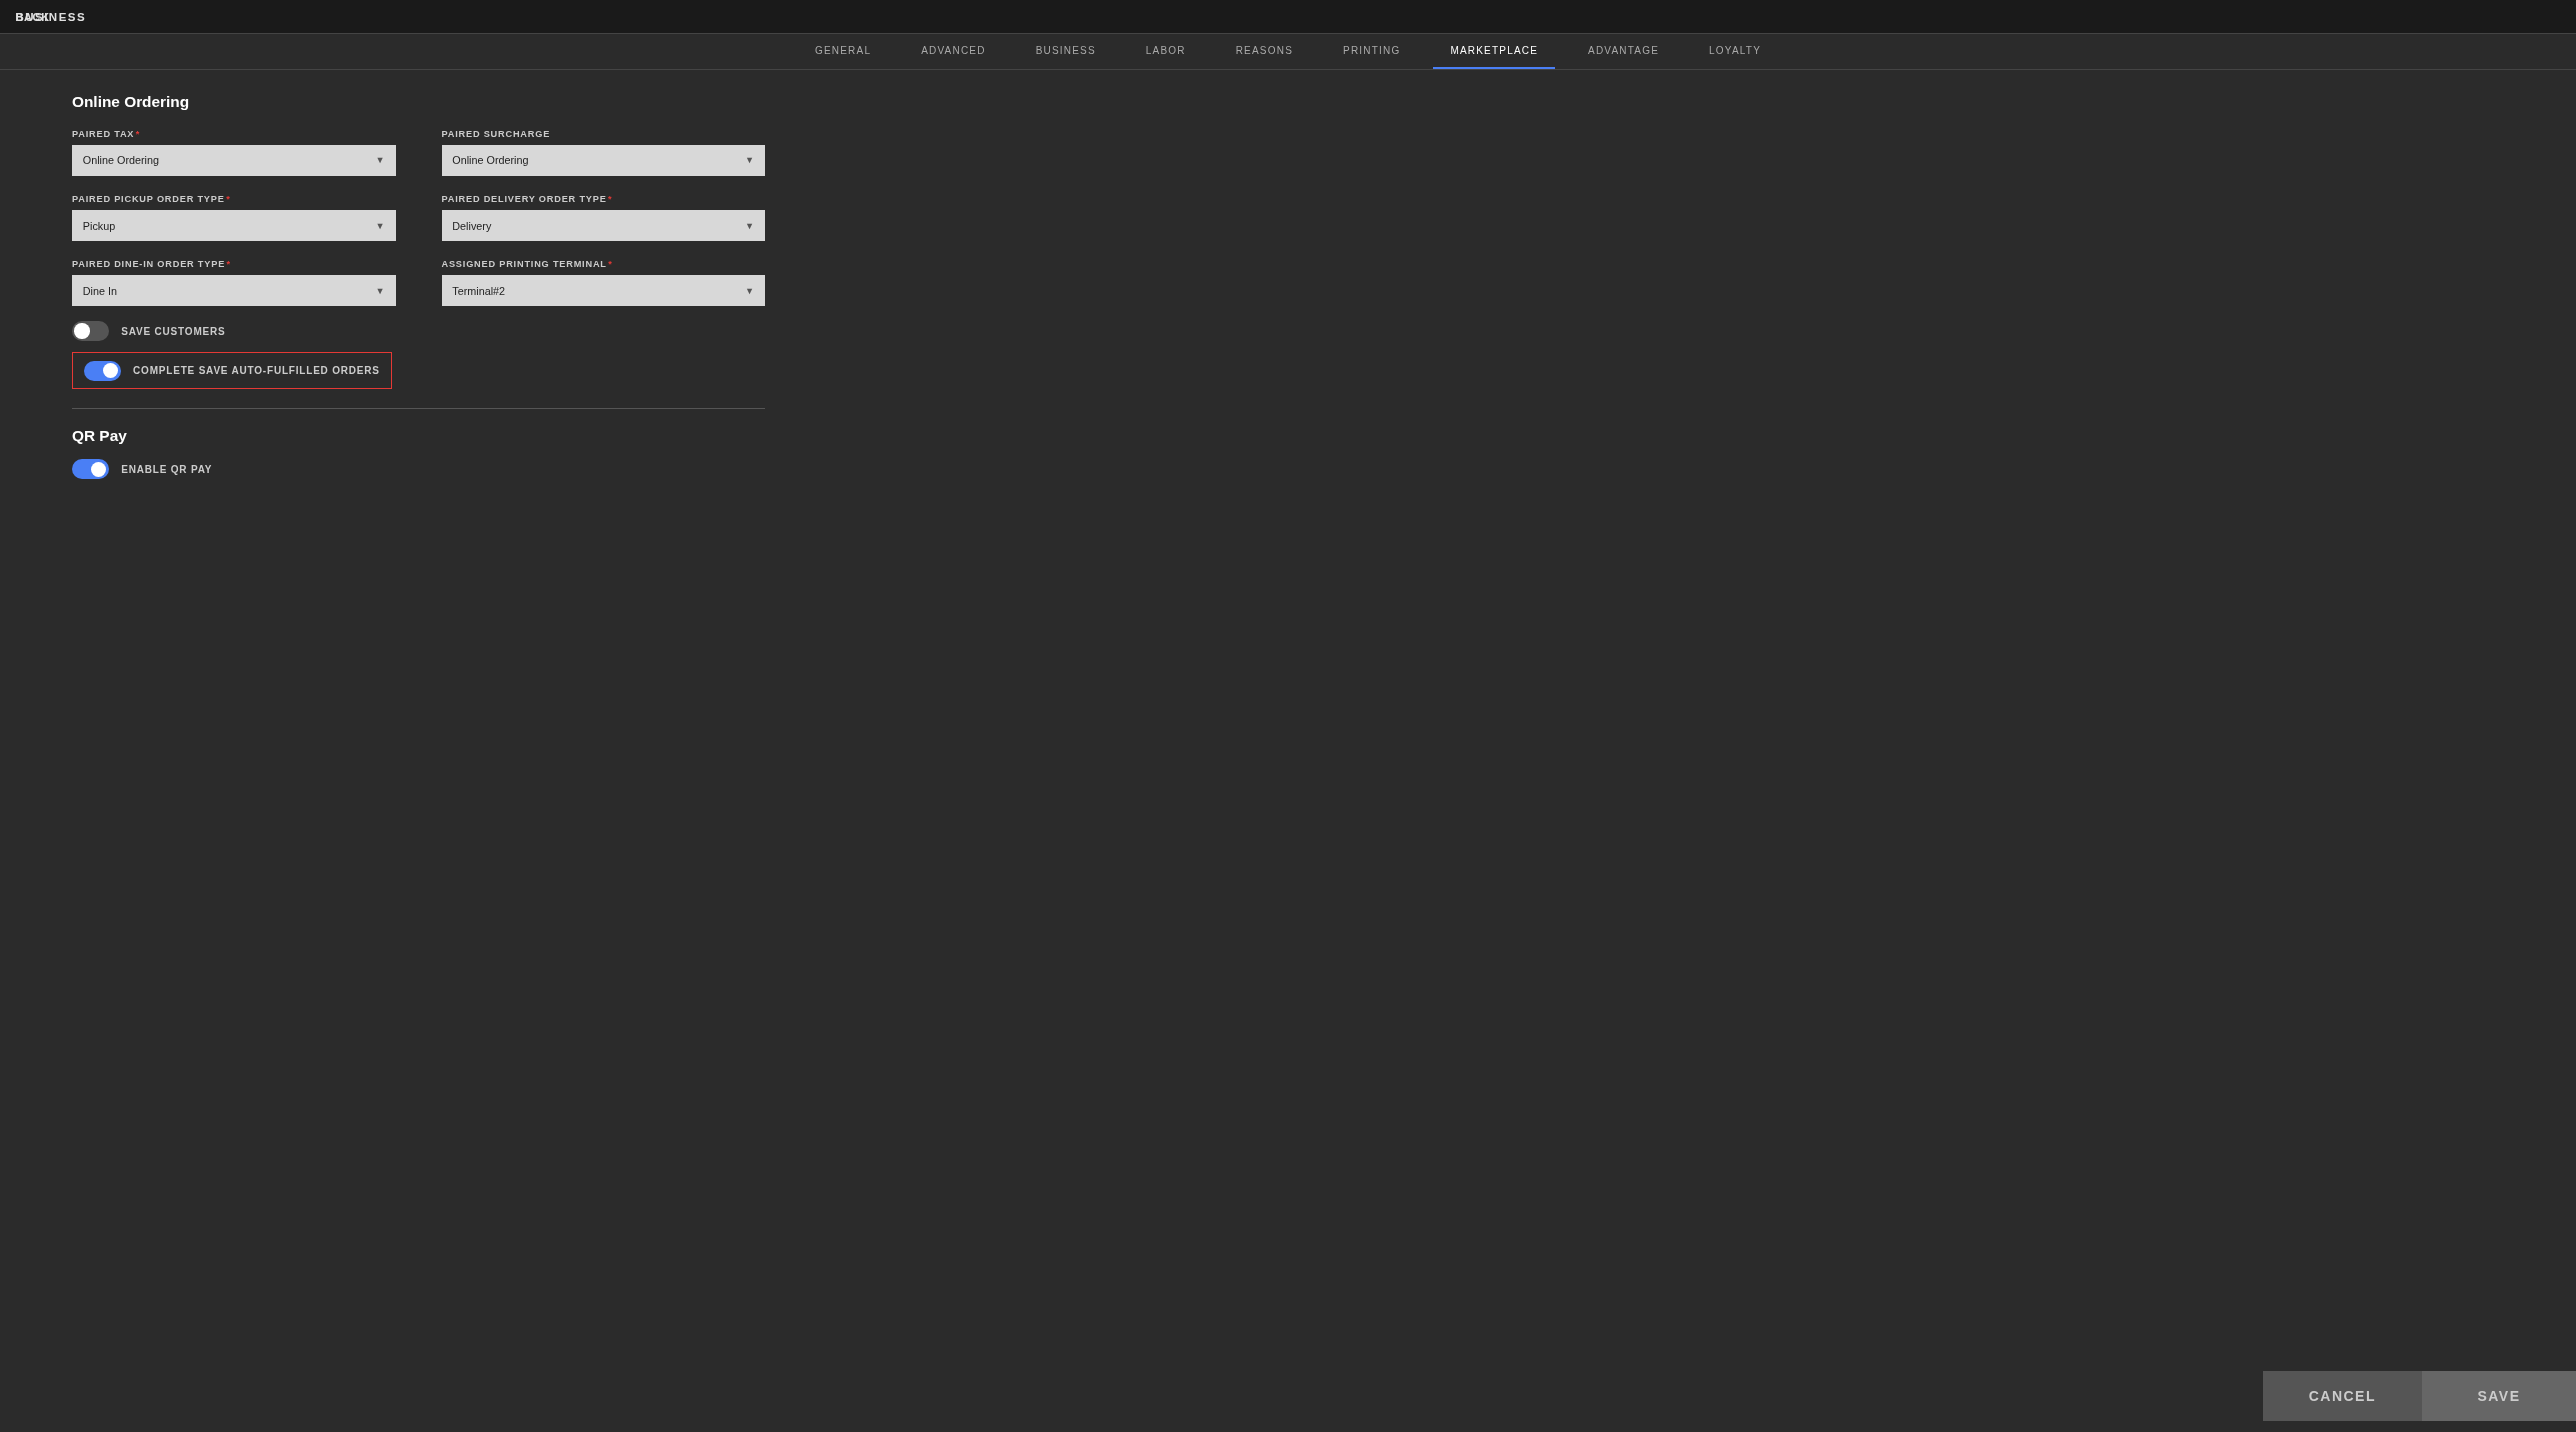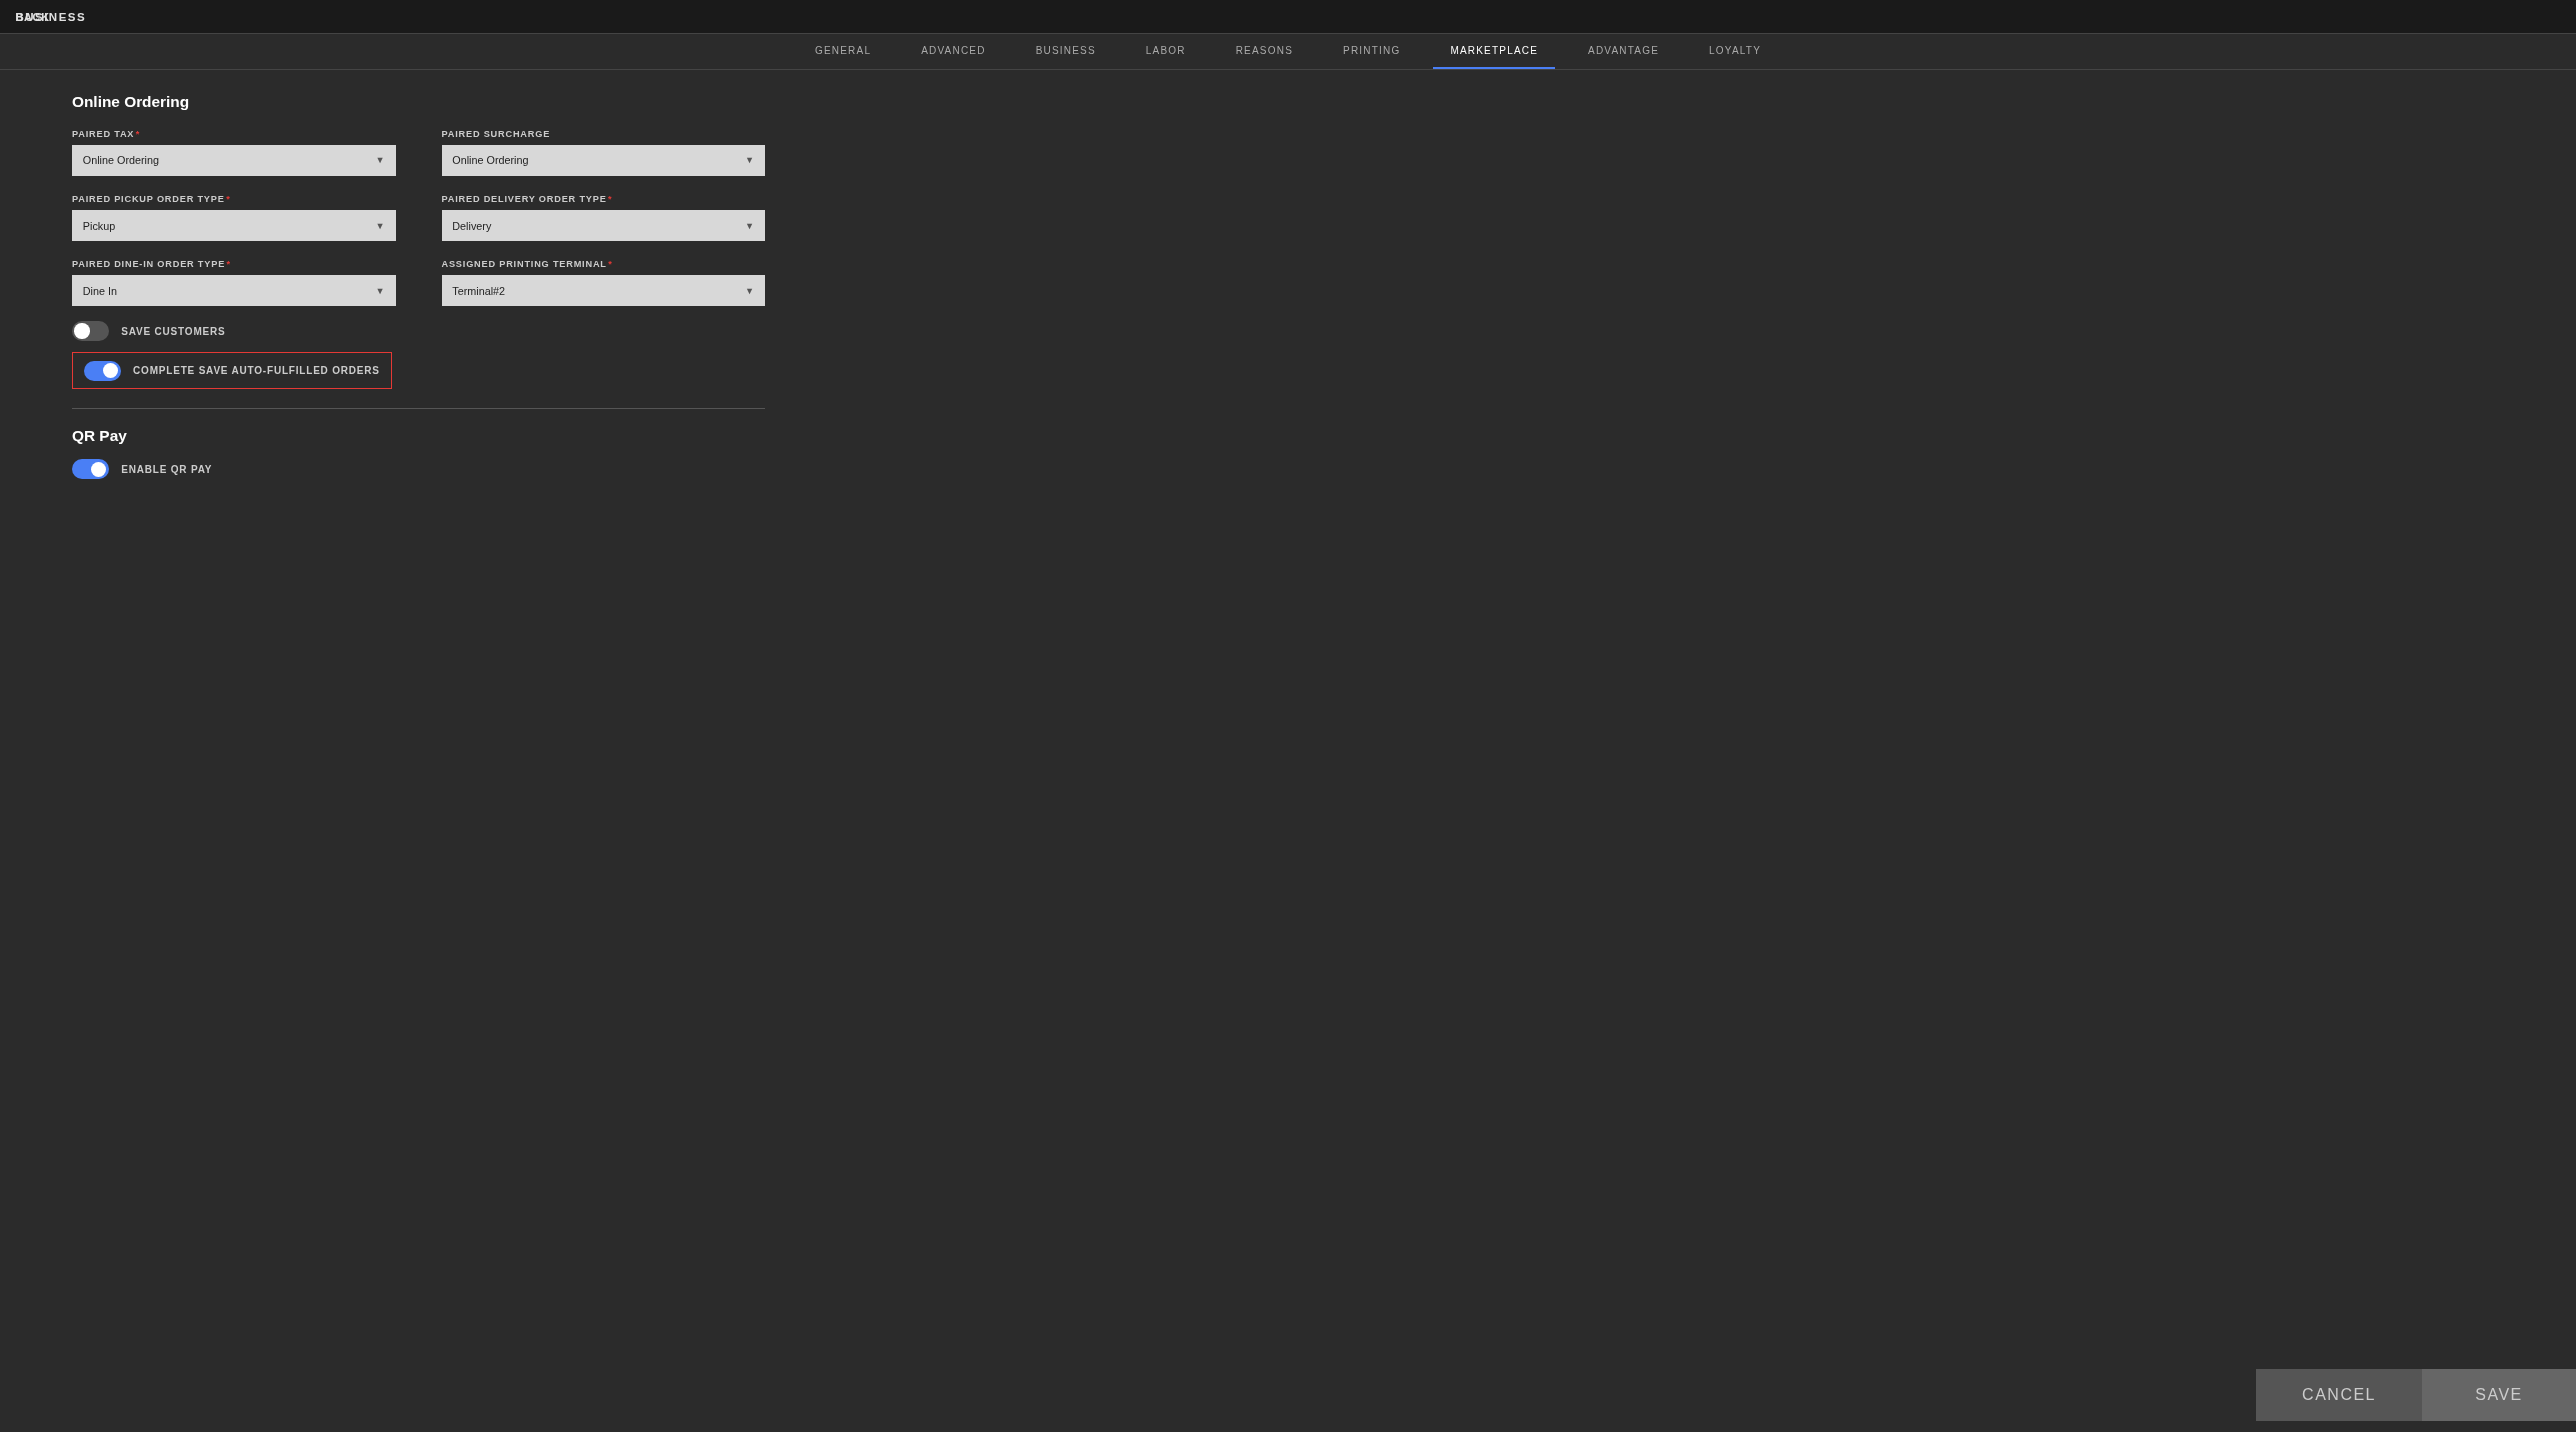--- a/index.html
+++ b/index.html
@@ -217,22 +217,22 @@
       display: flex;
       justify-content: flex-end;
       align-items: center;
       background-color: #2b2b2b;
       padding: 10.8px 0;
       gap: 0;
     }
 
     .action-btn {
       padding: 17px 46px;
-      font-size: 16px;
-      font-weight: normal;
+      font-size: 14px;
+      font-weight: bold;
       letter-spacing: 1.5px;
       border: none;
       cursor: pointer;
       min-width: 154px;
       text-align: center;
     }
 
     .cancel-btn {
       background-color: #555;
       color: #ccc;

